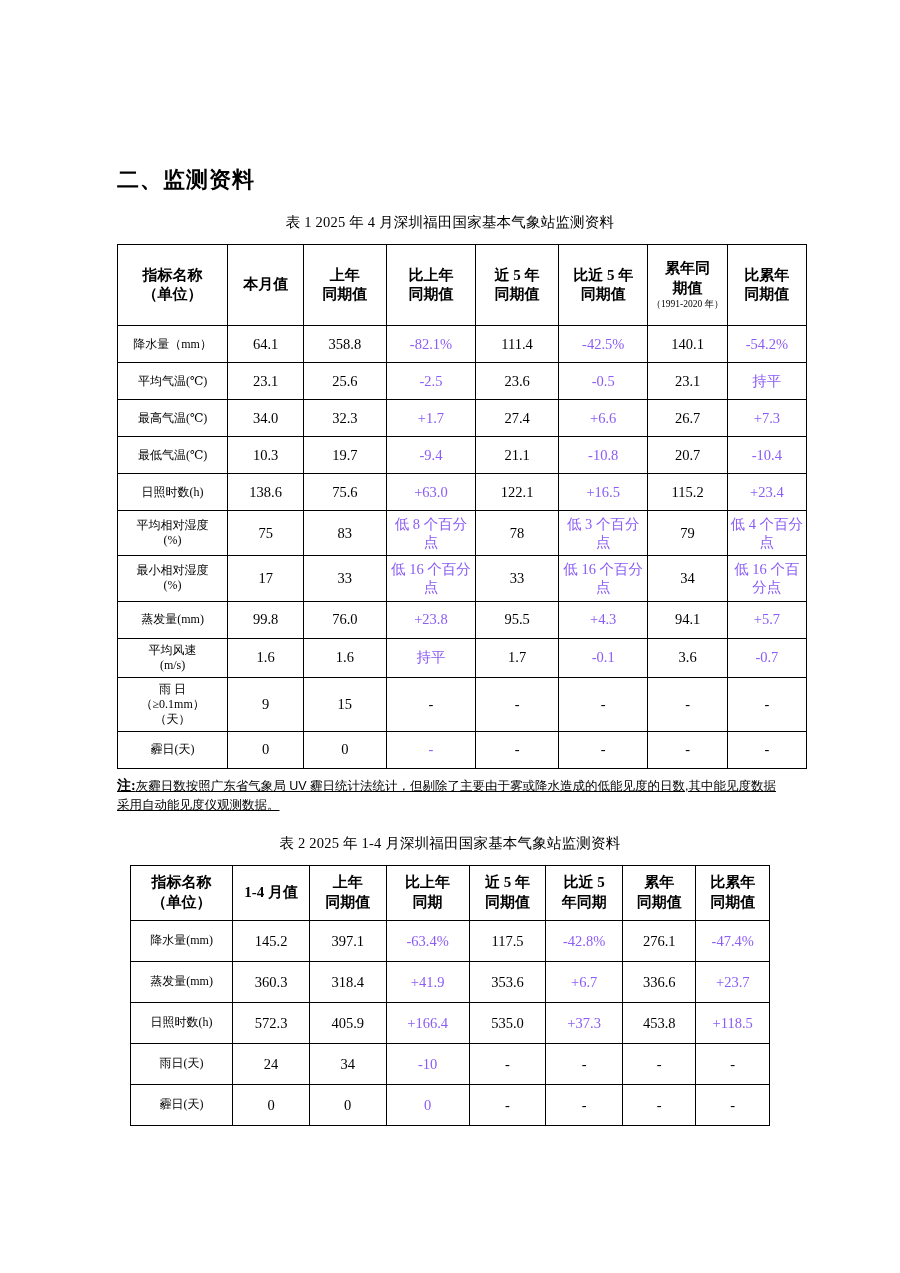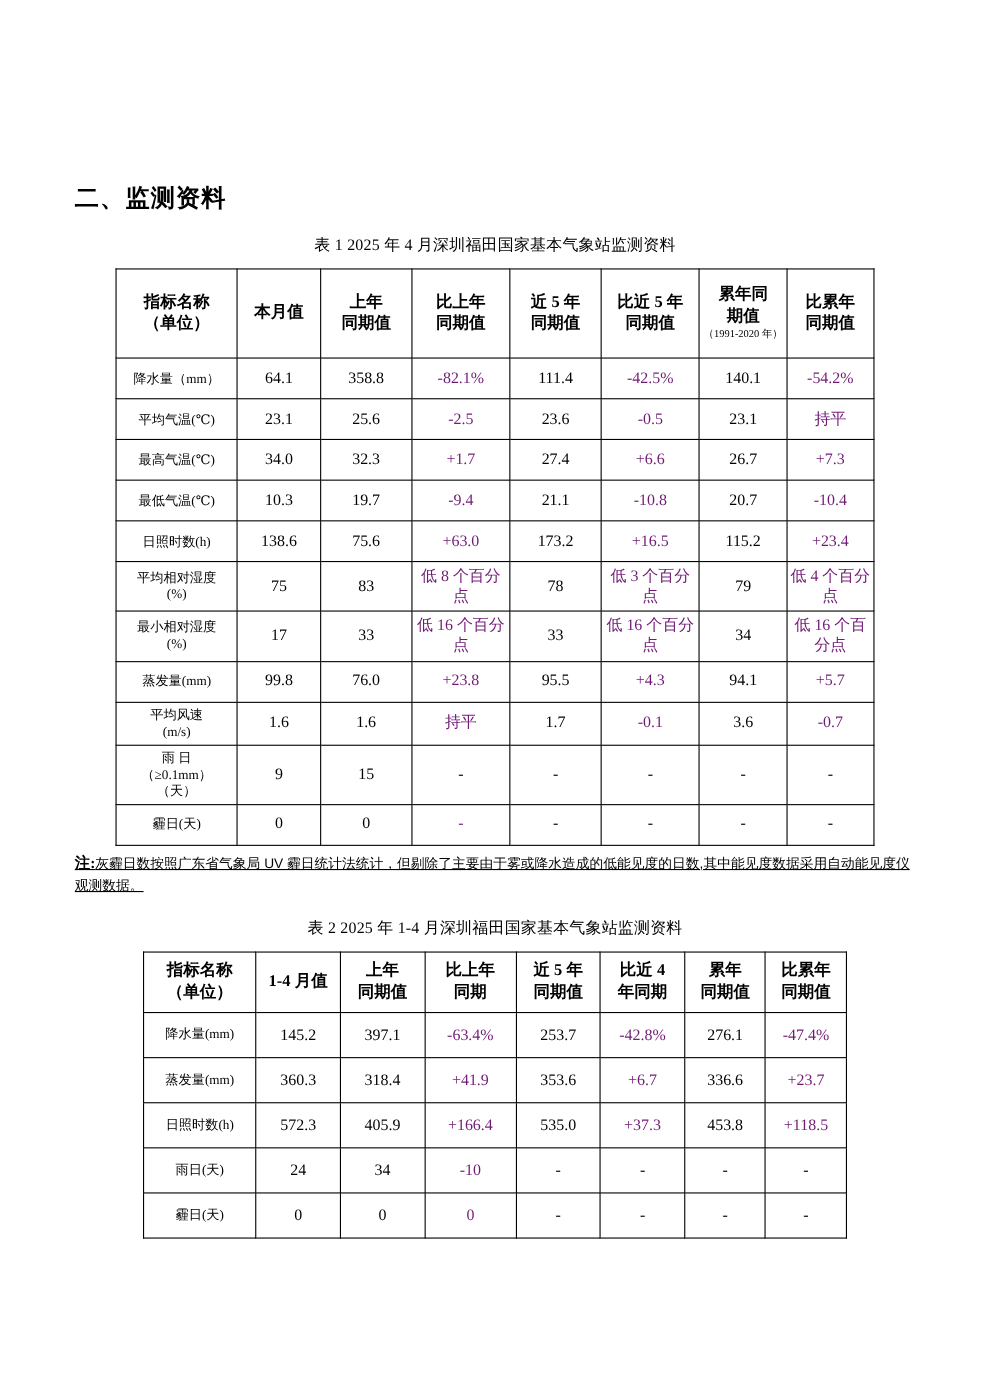--- a/index.html
+++ b/index.html
@@ -14,21 +14,21 @@
     color: #000000;
     position: relative;
     overflow: hidden;
   }
   .page {
     position: absolute;
     left: 0; top: 0;
     width: 900px;
     height: 1273px;
     box-sizing: border-box;
-    padding: 0 68px;
+    padding: 0 117px;
   }
   .section-title {
     font-size: 22px;
     font-weight: bold;
     margin-top: 165px;
     margin-bottom: 18px;
     letter-spacing: 1px;
   }
   .table-caption {
     text-align: center;
@@ -60,21 +60,21 @@
     font-size: 15px;
     line-height: 1.3;
   }
   table.t1 thead th { height: 72px; }
   table.t2 thead th { height: 46px; }
   .sub {
     font-size: 9.5px;
     font-weight: normal;
     display: block;
   }
-  .red { color: #701a75; }
+  .red { color: #8b5cf6; }
   .note {
     font-size: 12.5px;
     line-height: 1.55;
     margin-top: 6px;
     font-family: "Liberation Sans", sans-serif;
     text-decoration: underline;
   }
   .note b {
     font-family: "Liberation Serif", serif;
     font-size: 14px;
@@ -155,21 +155,21 @@
         <td>21.1</td>
         <td class="red">-10.8</td>
         <td>20.7</td>
         <td class="red">-10.4</td>
       </tr>
       <tr>
         <td class="idxname">日照时数(h)</td>
         <td>138.6</td>
         <td>75.6</td>
         <td class="red">+63.0</td>
-        <td>173.2</td>
+        <td>122.1</td>
         <td class="red">+16.5</td>
         <td>115.2</td>
         <td class="red">+23.4</td>
       </tr>
       <tr>
         <td class="idxname"><span>平均相对湿度</span><br><span>(%)</span></td>
         <td>75</td>
         <td>83</td>
         <td class="red">低 8 个百分点</td>
         <td>78</td>
@@ -247,32 +247,32 @@
       <col style="width:11.5%">
       <col style="width:11.5%">
     </colgroup>
     <thead>
       <tr>
         <th><span>指标名称</span><br><span>（单位）</span></th>
         <th>1-4 月值</th>
         <th><span>上年</span><br><span>同期值</span></th>
         <th><span>比上年</span><br><span>同期</span></th>
         <th><span>近 5 年</span><br><span>同期值</span></th>
-        <th><span>比近 4</span><br><span>年同期</span></th>
+        <th><span>比近 5</span><br><span>年同期</span></th>
         <th><span>累年</span><br><span>同期值</span></th>
         <th><span>比累年</span><br><span>同期值</span></th>
       </tr>
     </thead>
     <tbody>
       <tr>
         <td class="idxname">降水量(mm)</td>
         <td>145.2</td>
         <td>397.1</td>
         <td class="red">-63.4%</td>
-        <td>253.7</td>
+        <td>117.5</td>
         <td class="red">-42.8%</td>
         <td>276.1</td>
         <td class="red">-47.4%</td>
       </tr>
       <tr>
         <td class="idxname">蒸发量(mm)</td>
         <td>360.3</td>
         <td>318.4</td>
         <td class="red">+41.9</td>
         <td>353.6</td>

